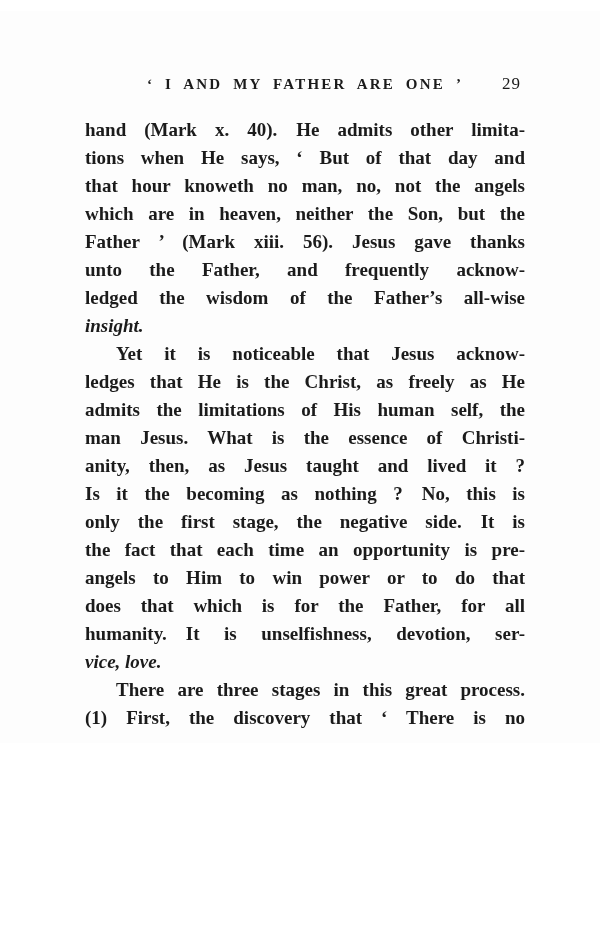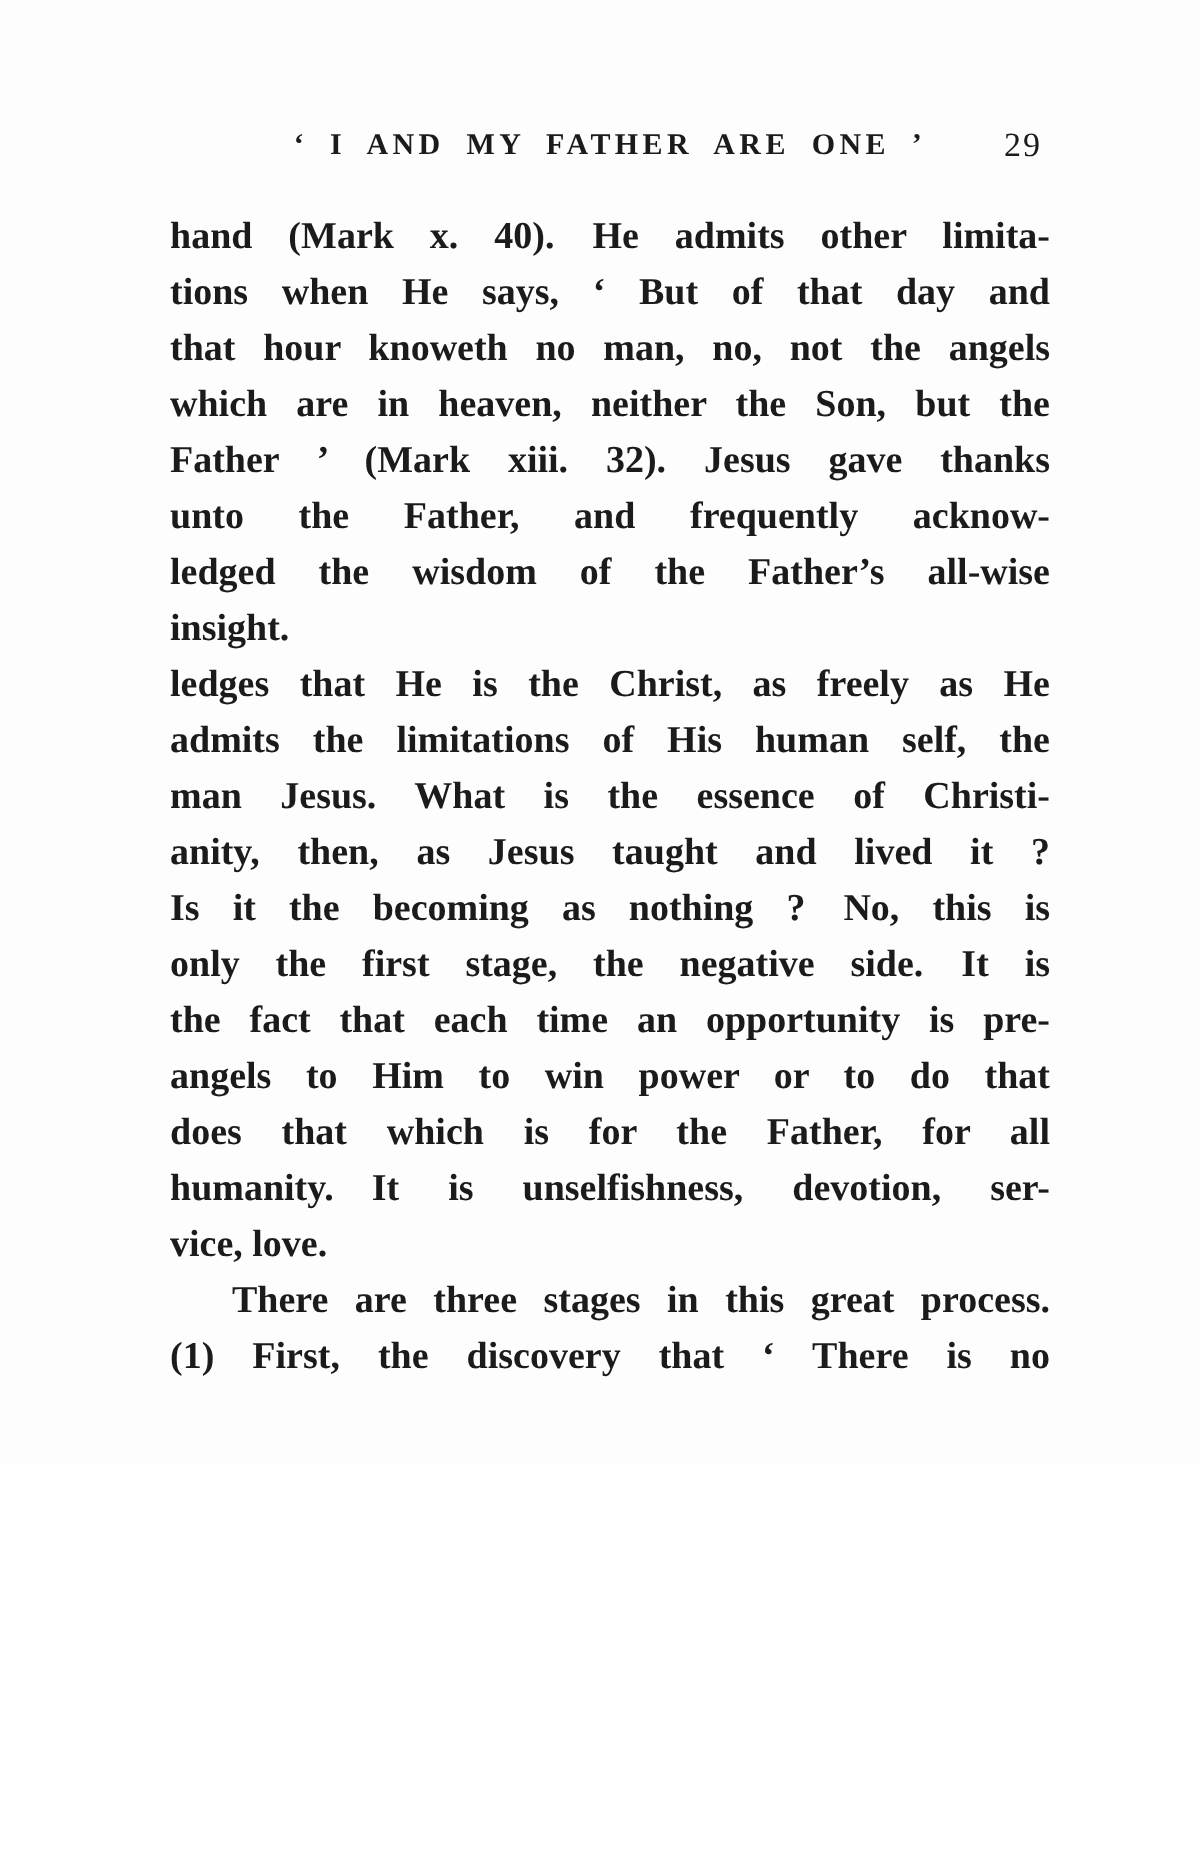--- a/index.html
+++ b/index.html
@@ -8,20 +8,21 @@
     background: #ffffff;
   }
   .page {
     position: relative;
     width: 600px;
     height: 732px;
     background: #fdfdfd;
     font-family: "Liberation Serif", "DejaVu Serif", serif;
     color: #1b1b1b;
     overflow: hidden;
+    margin-top: 11px;
   }
   
   .running-head {
     position: absolute;
     left: 85px;
     top: 64px;
     width: 440px;
     height: 24px;
     text-align: center;
   }
@@ -55,45 +56,47 @@
     text-align: justify;
     text-align-last: justify;
     text-justify: inter-word;
     height: 28px;
     overflow: hidden;
     white-space: nowrap;
   }
   .line.no-just {
     text-align: left;
     text-align-last: left;
+    font-style: italic;
   }
   .line.indent {
     text-indent: 31px;
   }
 </style>
 </head>
 <body>
 
 <div class="page">
   <div class="running-head">
     <span class="head-title">‘ I AND MY FATHER ARE ONE ’</span>
     <span class="page-number">29</span>
   </div>
   <div class="text-block">
       <div class="paragraph">
         <div class="line">hand (Mark x. 40). He admits other limita-</div>
         <div class="line">tions when He says, ‘ But of that day and</div>
         <div class="line">that hour knoweth no man, no, not the angels</div>
         <div class="line">which are in heaven, neither the Son, but the</div>
-        <div class="line">Father ’ (Mark xiii. 32). Jesus gave thanks</div>
+        <div class="line">Father ’ (Mark xiii. 56). Jesus gave thanks</div>
         <div class="line">unto the Father, and frequently acknow-</div>
         <div class="line">ledged the wisdom of the Father’s all-wise</div>
         <div class="line no-just">insight.</div>
       </div>
       <div class="paragraph">
+        <div class="line indent">Yet it is noticeable that Jesus acknow-</div>
         <div class="line">ledges that He is the Christ, as freely as He</div>
         <div class="line">admits the limitations of His human self, the</div>
         <div class="line">man Jesus. What is the essence of Christi-</div>
         <div class="line">anity, then, as Jesus taught and lived it ?</div>
         <div class="line">Is it the becoming as nothing ? No, this is</div>
         <div class="line">only the first stage, the negative side. It is</div>
         <div class="line">the fact that each time an opportunity is pre-</div>
         <div class="line">angels to Him to win power or to do that</div>
         <div class="line">does that which is for the Father, for all</div>
         <div class="line">humanity. It is unselfishness, devotion, ser-</div>

